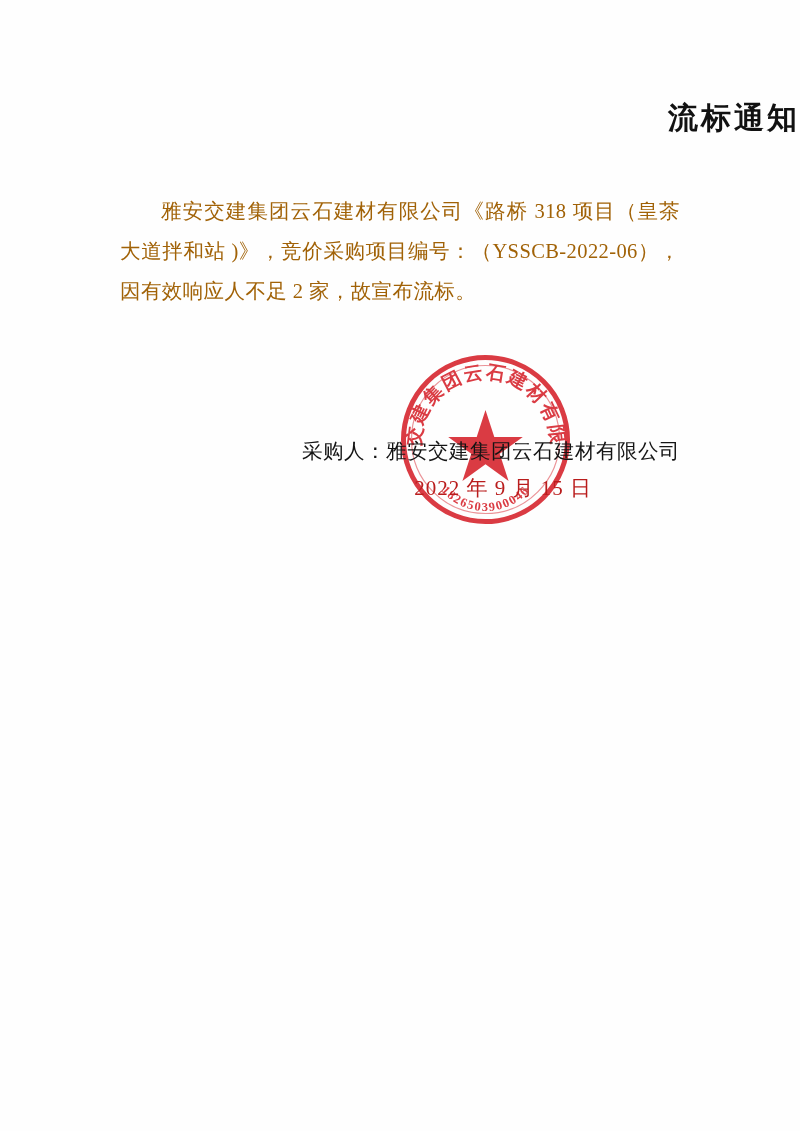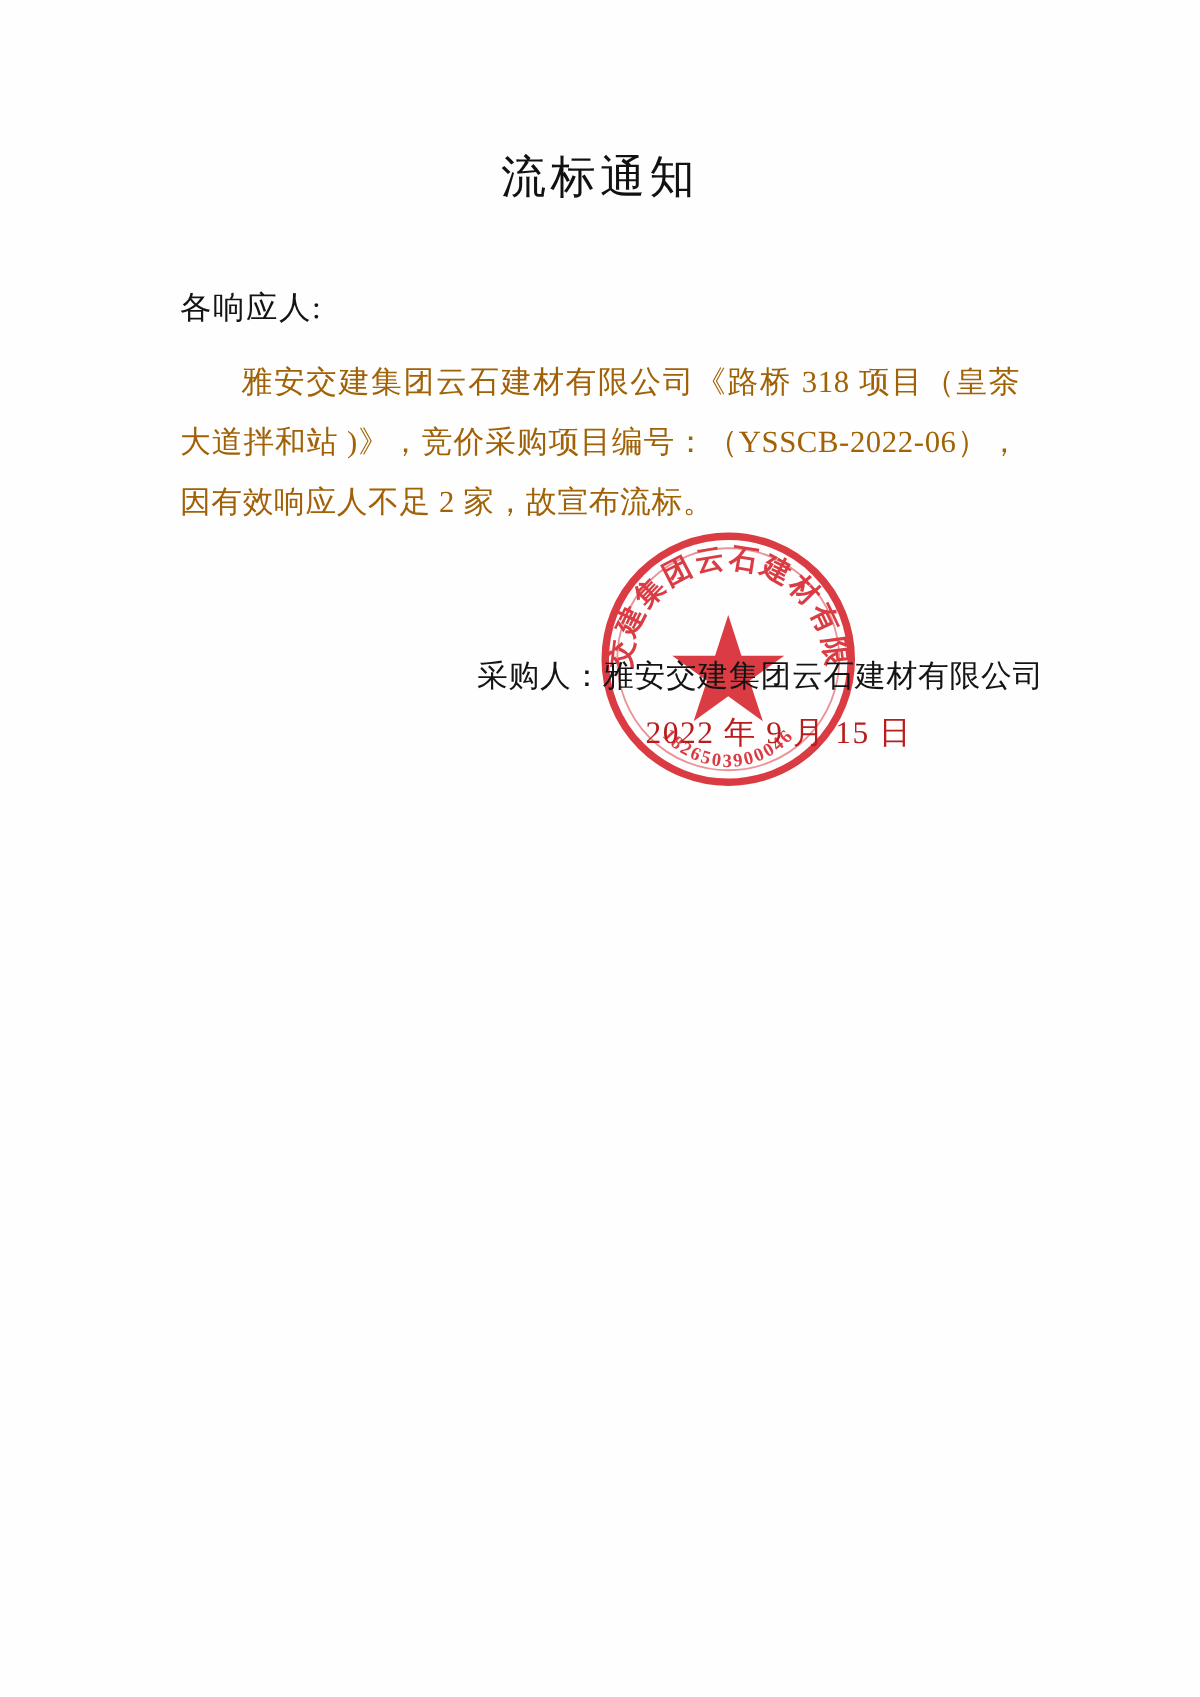--- a/index.html
+++ b/index.html
@@ -16,23 +16,23 @@
     overflow: hidden;
   }
   .page {
     position: relative;
     width: 800px;
     height: 1131px;
     background: #fefefe;
     box-sizing: border-box;
   }
   .doc-title {
-    text-align: center;
+    text-align: right;
     font-family: "Liberation Sans", "DejaVu Sans", sans-serif;
-    font-weight: normal;
+    font-weight: bold;
     font-size: 30px;
     letter-spacing: 3px;
     margin: 0;
     padding-top: 98px;
     color: #111111;
   }
   .body-block {
     margin: 0 auto;
     padding-top: 52px;
     width: 560px;
@@ -48,21 +48,21 @@
     line-height: 40px;
     text-align: justify;
     text-justify: inter-ideograph;
     text-indent: 41px;
     margin: 0;
     color: #a16207;
     letter-spacing: 0.4px;
   }
   .sig-block {
     position: absolute;
-    right: 104px;
+    right: 120px;
     top: 432px;
     width: 420px;
     text-align: right;
   }
   .sig-line {
     font-size: 20.5px;
     letter-spacing: 0.5px;
     color: #141414;
     margin: 0;
     line-height: 38px;
@@ -92,21 +92,20 @@
   }
 </style>
 </head>
 <body>
 
 <div class="page">
 
   <h1 class="doc-title">流标通知</h1>
 
   <div class="body-block">
-    <p class="salutation">各响应人:</p>
     <p class="para">雅安交建集团云石建材有限公司《路桥 318 项目（皇茶大道拌和站 )》，竞价采购项目编号：（YSSCB-2022-06），因有效响应人不足 2 家，故宣布流标。</p>
   </div>
 
   <div class="seal">
     <svg width="175" height="175" viewBox="0 0 175 175" aria-hidden="true">
       <g opacity="0.88">
         <circle cx="87.5" cy="87.5" r="82" fill="none" stroke="#d6212a" stroke-width="5"></circle>
         <circle cx="87.5" cy="87.5" r="74" fill="none" stroke="#d6212a" stroke-width="1.2" opacity="0.55"></circle>
         <path id="sealArcTop" d="M 22 92 A 65.5 65.5 0 0 1 153 92" fill="none"></path>
         <text class="seal-text" font-size="19" letter-spacing="2">

